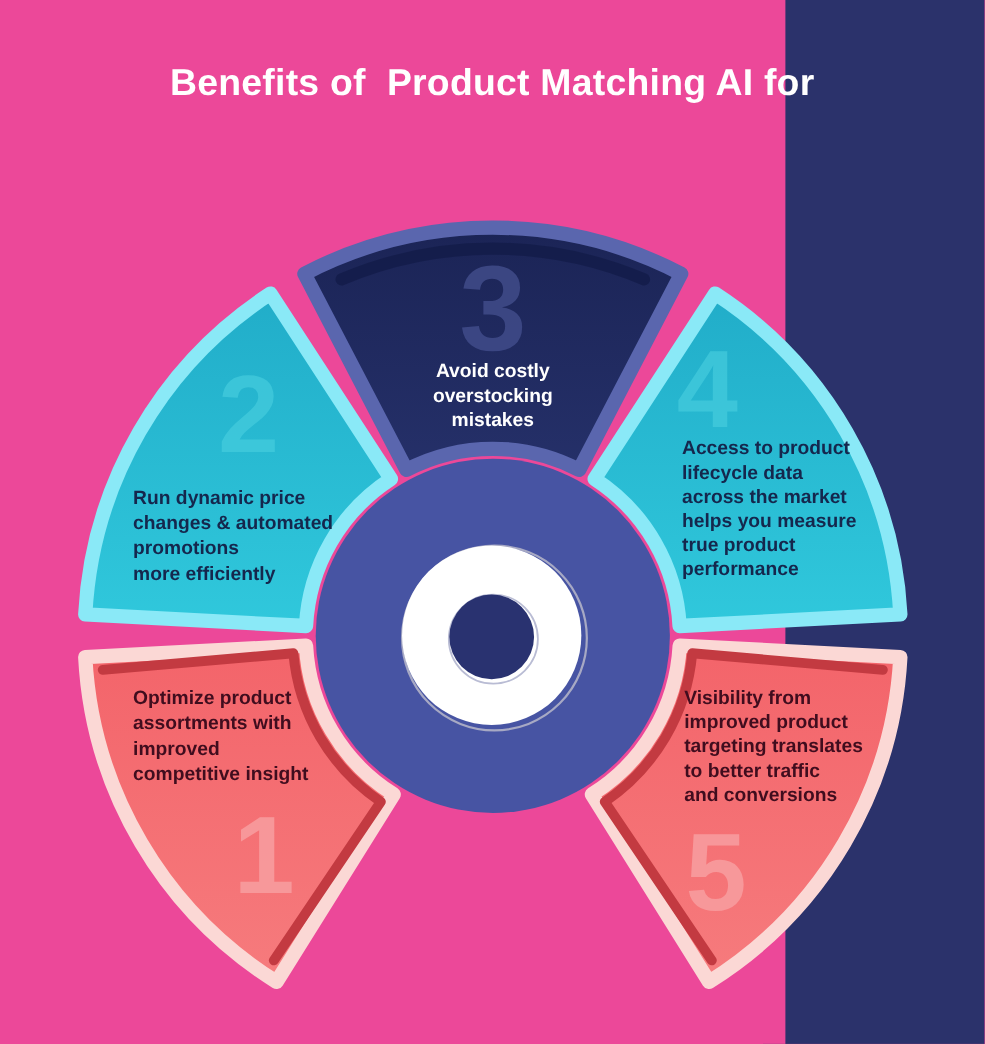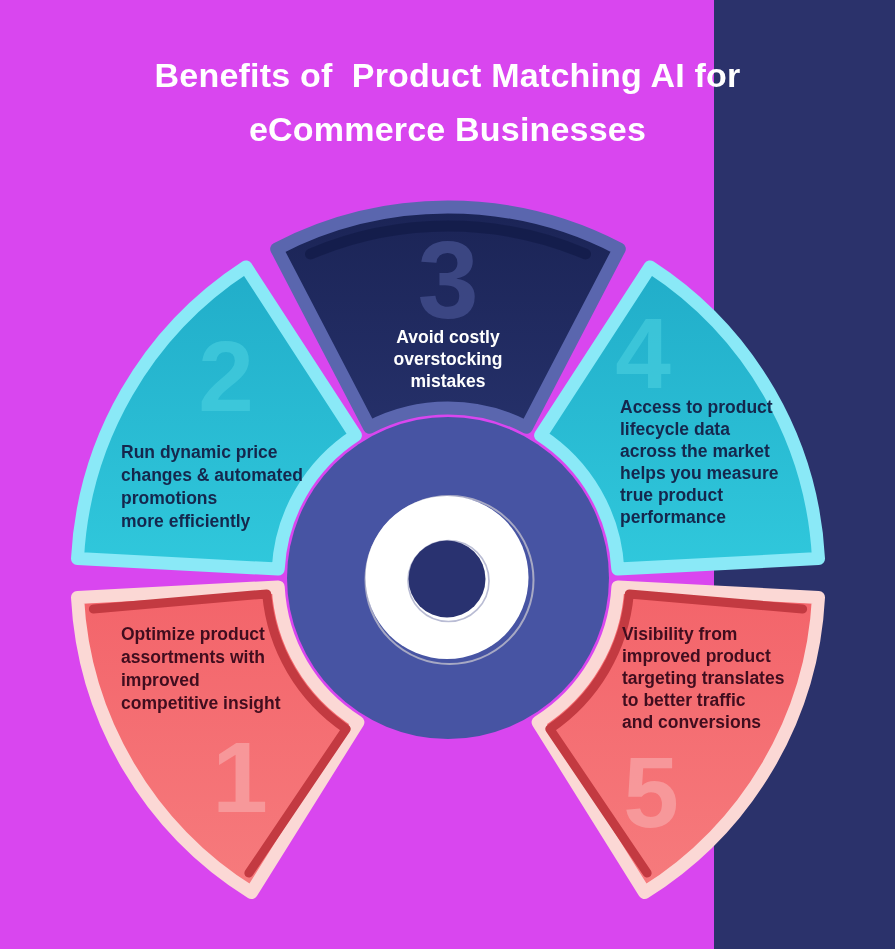--- a/index.html
+++ b/index.html
@@ -5,21 +5,21 @@
   * { margin:0; padding:0; box-sizing:border-box; }
   html,body { width:895px; height:949px; }
   body {
     font-family:"Liberation Sans","DejaVu Sans",sans-serif;
     background:#2b326b;
     overflow:hidden;
   }
   .canvas {
     position:relative;
     width:714px; height:949px;
-    background:#d946ef;
+    background:#ec4899;
   }
   .title {
     position:absolute;
     left:0; width:895px;
     text-align:center;
     color:#ffffff;
     font-weight:700;
     font-size:34px;
     letter-spacing:0.2px;
     white-space:pre;
@@ -30,21 +30,20 @@
   text { font-family:"Liberation Sans","DejaVu Sans",sans-serif; }
   .seg-label { font-size:17.5px; font-weight:700; }
   .seg-number { font-weight:700; text-anchor:middle; }
 </style>
 </head>
 <body>
 
 <div class="canvas">
 
   <div class="title title-line1">Benefits of  Product Matching AI for</div>
-  <div class="title title-line2">eCommerce Businesses</div>
 
   <svg class="diagram-svg" width="895" height="949" viewBox="0 0 895 949" xmlns="http://www.w3.org/2000/svg">
 
     <defs>
       <linearGradient id="gradNavy" x1="0" y1="0" x2="0" y2="1">
         <stop offset="0" stop-color="#1b2456"></stop>
         <stop offset="1" stop-color="#253069"></stop>
       </linearGradient>
       <linearGradient id="gradTeal" x1="0" y1="0" x2="0" y2="1">
         <stop offset="0" stop-color="#21adc9"></stop>

